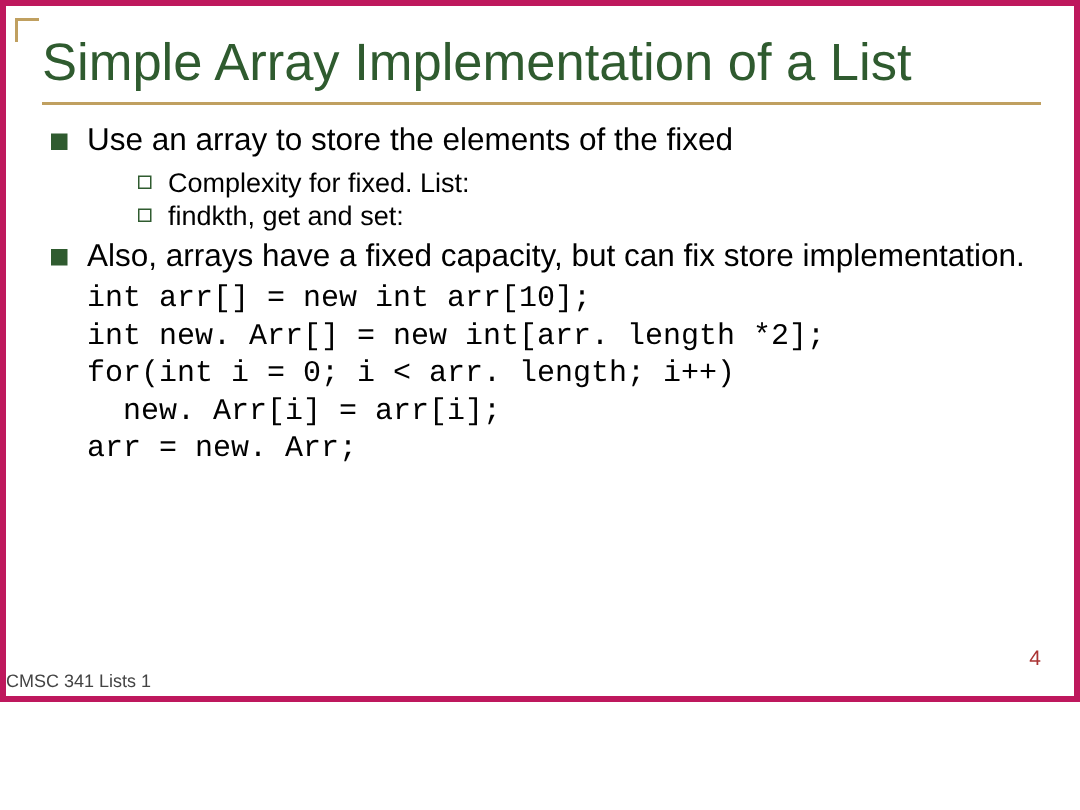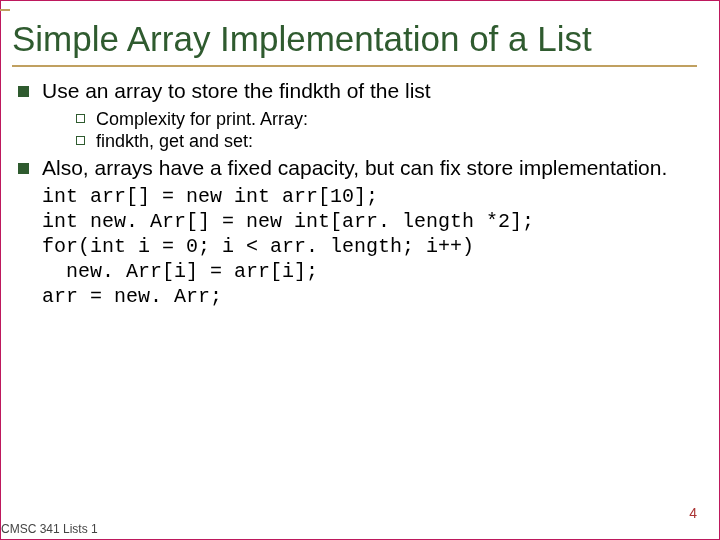--- a/index.html
+++ b/index.html
@@ -1,19 +1,19 @@
 <!DOCTYPE html>
 <html><head>
 <meta charset="utf-8">
 <style>
   * { box-sizing: border-box; margin: 0; padding: 0; }
   html, body { width: 720px; height: 540px; font-family: Arial, Helvetica, sans-serif; background: #fff; }
   .slide {
-    width: 720px; height: 540px; padding: 18px 22px 12px 11px; position: relative;
-    border: 1px solid #be185d;
+    width: 720px; height: 468px; padding: 18px 22px 12px 24px; position: relative;
+    border: 4px solid #be185d;
   }
   .title {
     font-size: 35px; color: #2f5b2f; line-height: 1.15; font-weight: 400;
     padding-bottom: 6px; margin-bottom: 12px;
     border-bottom: 2px solid #c0a060;
     position: relative;
   }
   .title::before {
     content: ""; position: absolute; left: -18px; top: -10px; width: 14px; height: 14px;
     border-top: 2px solid #c0a060; border-left: 2px solid #c0a060;
@@ -46,25 +46,25 @@
 </head>
 <body>
 
 <div class="slide">
   <h1 class="title">Simple Array Implementation of a List</h1>
 
   <div class="content">
     <ul class="level1">
       <li>
         <span class="bullet"></span>
-        <span>Use an array to store the findkth of the list</span>
+        <span>Use an array to store the elements of the fixed</span>
         <ul class="level2">
           <li>
             <span class="bullet"></span>
-            <span>Complexity for print. Array:</span>
+            <span>Complexity for fixed. List:</span>
           </li>
           <li>
             <span class="bullet"></span>
             <span>findkth, get and set:</span>
           </li>
         </ul>
       </li>
       <li>
         <span class="bullet"></span>
         <span>Also, arrays have a fixed capacity, but can fix store implementation.</span>

